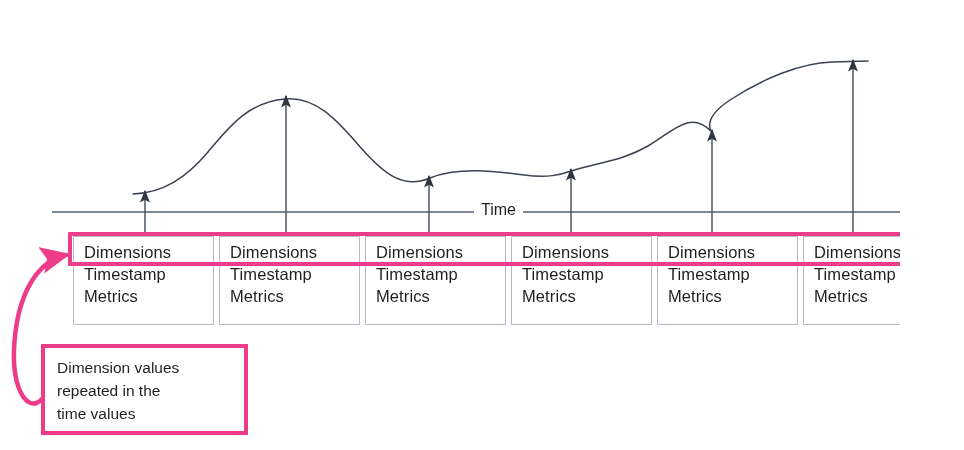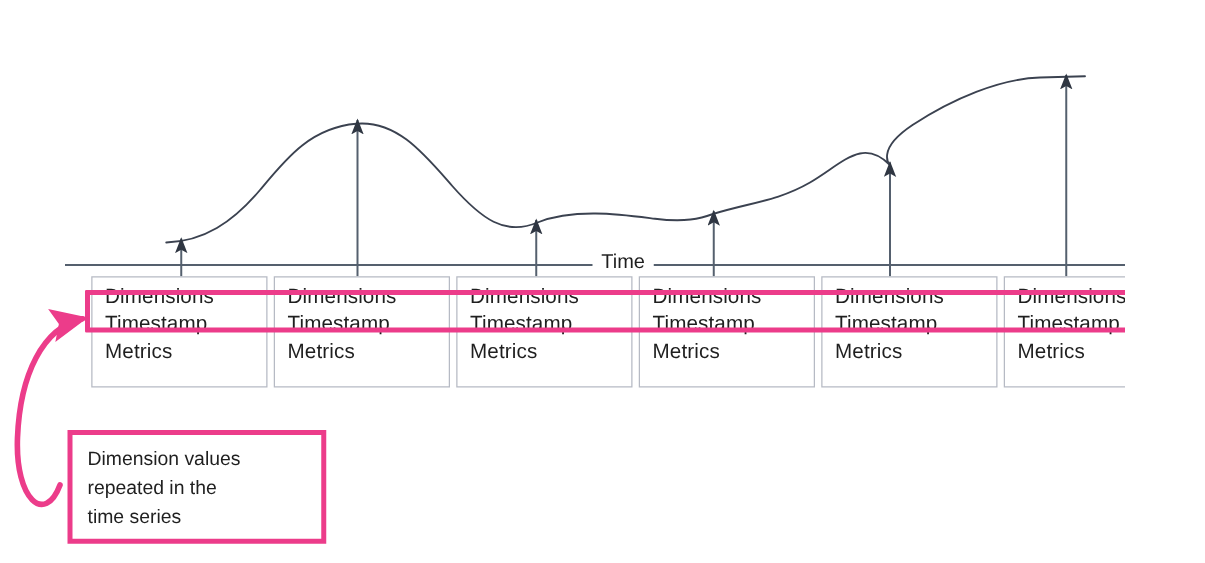--- a/index.html
+++ b/index.html
@@ -26,21 +26,21 @@
     width: 964px;
     height: 450px;
   }
   .record-box {
     position: absolute;
     box-sizing: border-box;
     border: 1px solid #b6bac4;
     background: #ffffff;
     width: 141px;
     height: 89px;
-    top: 221px;
+    top: 236px;
     padding: 4px 0 0 10px;
   }
   .record-line {
     font-size: 16.5px;
     line-height: 22px;
     color: #1f1f1f;
     white-space: nowrap;
     letter-spacing: 0.1px;
   }
   .highlight-rect {
@@ -57,21 +57,20 @@
   .callout-box {
     position: absolute;
     box-sizing: border-box;
     border: 4px solid #ec3c8a;
     background: #ffffff;
     left: 41px;
     top: 344px;
     width: 207px;
     height: 91px;
     padding: 8px 0 0 12px;
-    margin-left: 13px;
   }
   .callout-line {
     font-size: 15.5px;
     line-height: 23px;
     color: #1f1f1f;
     white-space: nowrap;
   }
   .axis-label {
     position: absolute;
     font-size: 16px;
@@ -164,16 +163,16 @@
     <div class="record-line">Dimensions</div>
     <div class="record-line">Timestamp</div>
     <div class="record-line">Metrics</div>
   </div>
 
   <div class="highlight-rect"></div>
 
   <div class="callout-box">
     <div class="callout-line">Dimension values</div>
     <div class="callout-line">repeated in the</div>
-    <div class="callout-line">time series</div>
+    <div class="callout-line">time values</div>
   </div>
 
 </div>
 
 </body></html>

